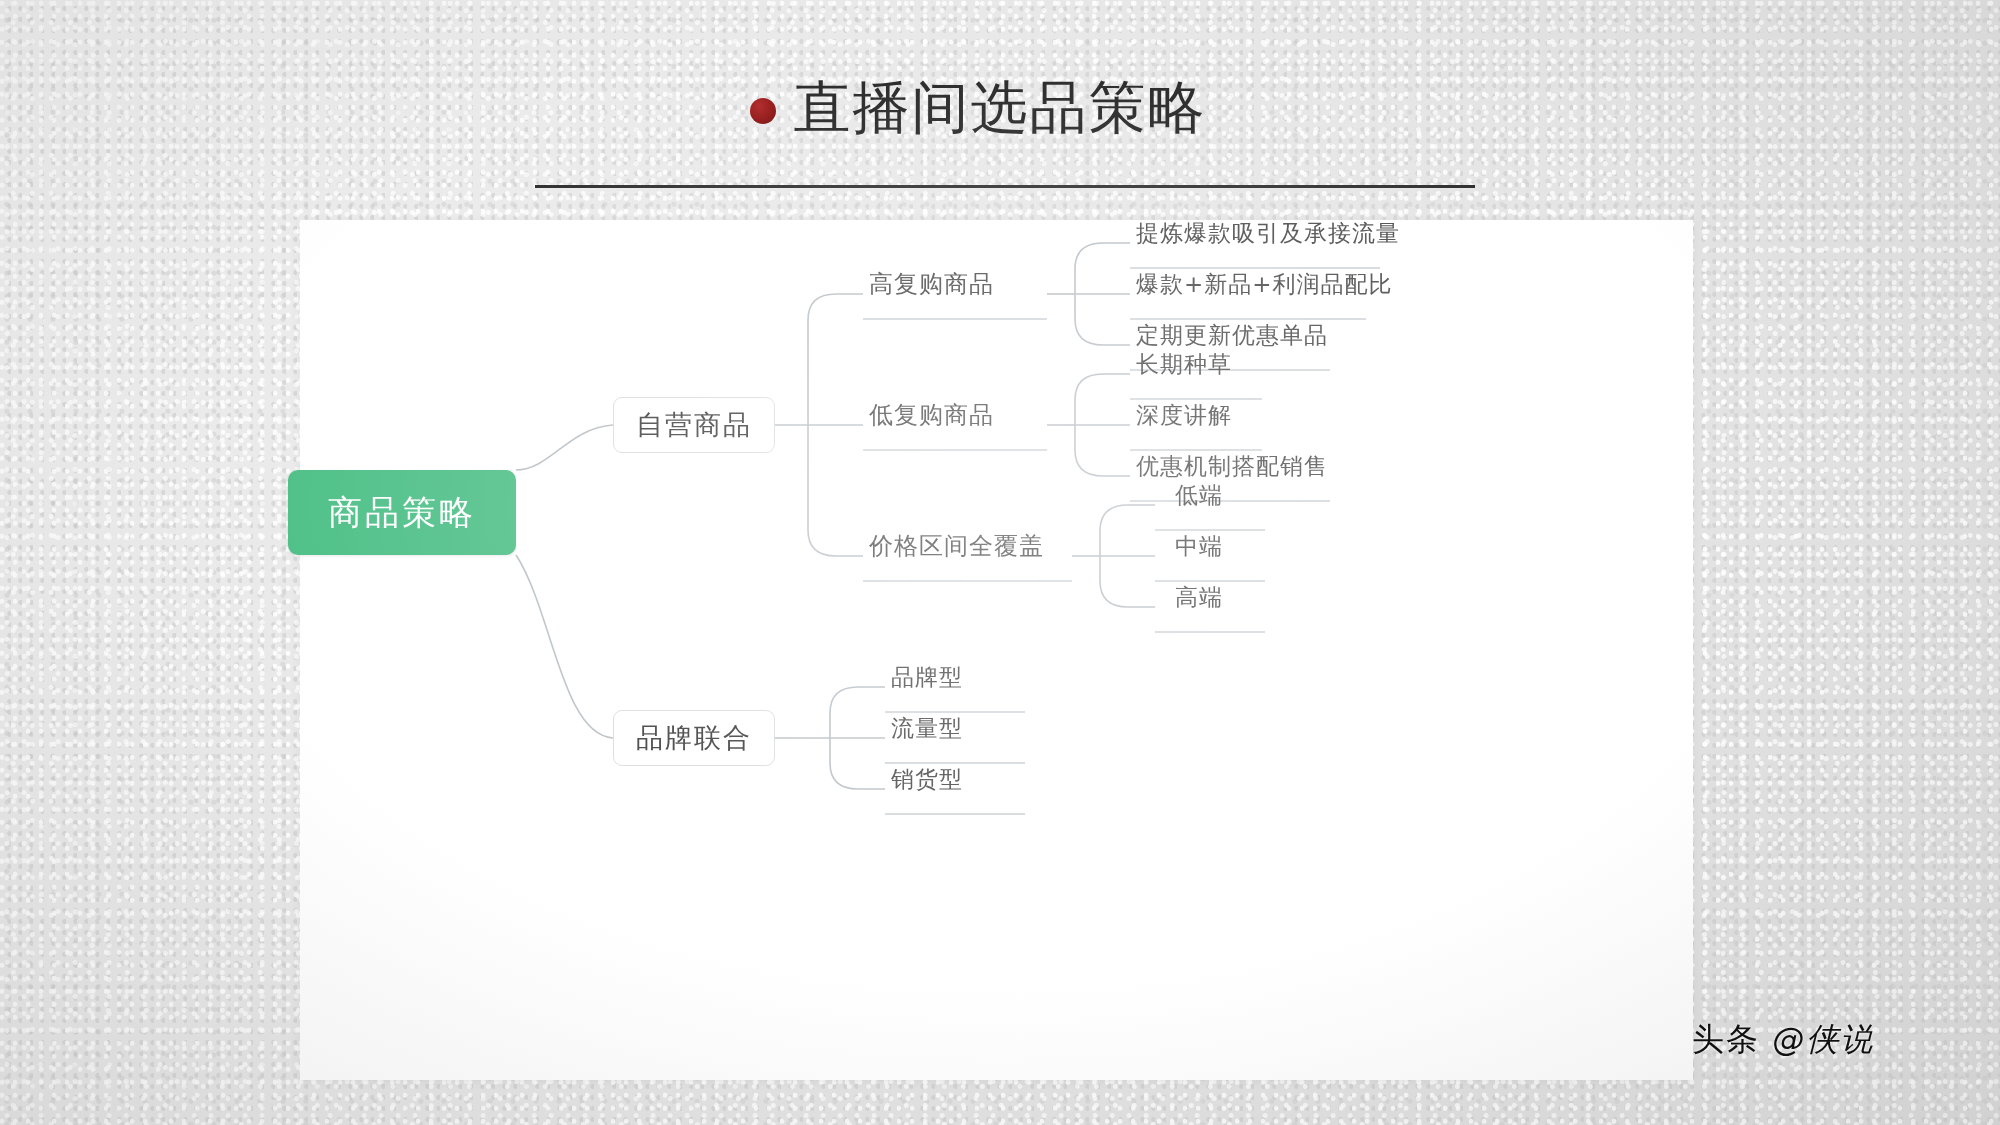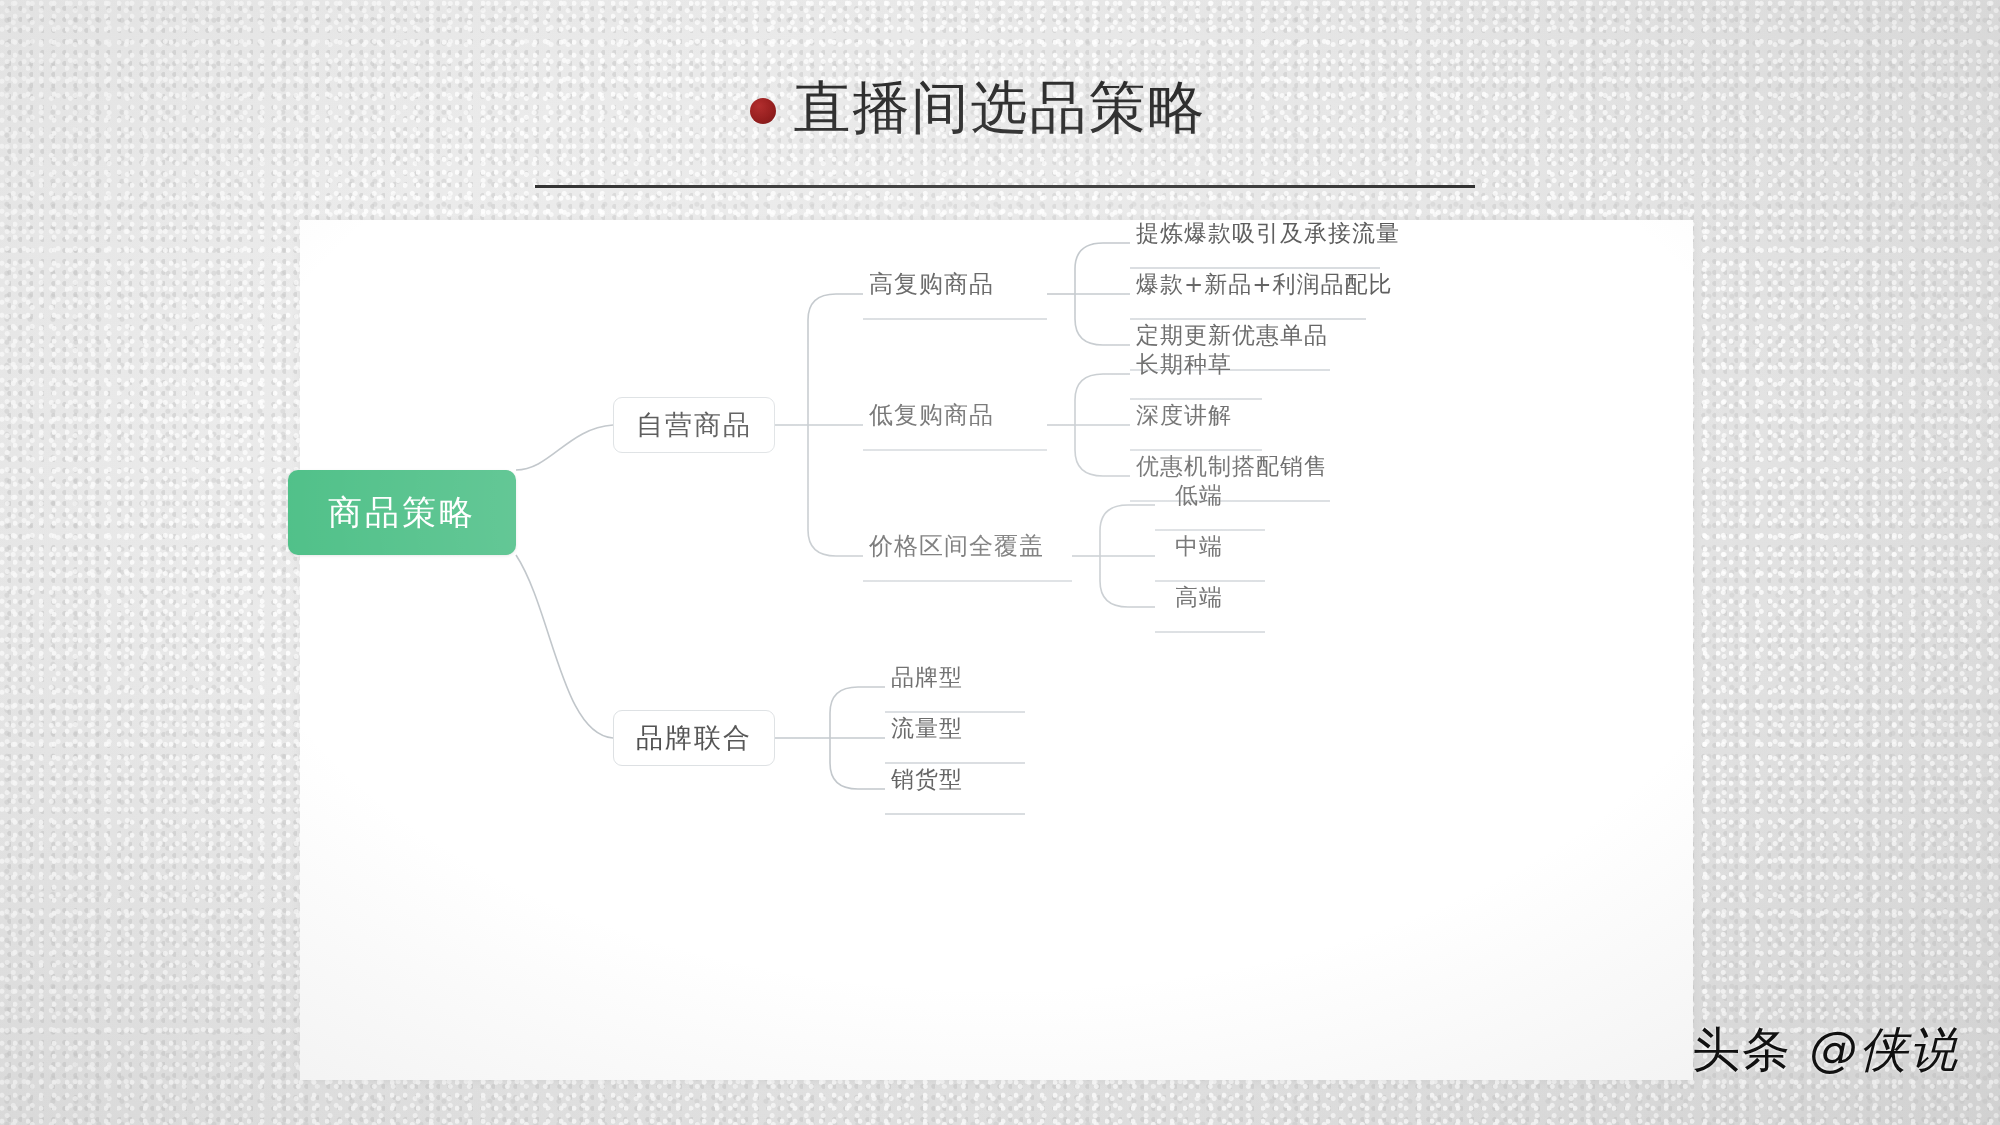--- a/index.html
+++ b/index.html
@@ -89,21 +89,21 @@
   .node-leaf{
     position:absolute;color:#4a4a4a;
     font-size:23px;letter-spacing:1px;white-space:nowrap;
     font-family:"DejaVu Sans","Liberation Sans",sans-serif;
     padding-bottom:7px;
   }
 
   
   #watermark{
     position:absolute;left:1692px;top:1018px;
-    font-size:48px;color:#111;letter-spacing:2px;white-space:nowrap;
+    font-size:32px;color:#111;letter-spacing:2px;white-space:nowrap;
     font-family:"DejaVu Sans","Liberation Sans",sans-serif;
     text-shadow:0 0 3px rgba(255,255,255,.9);
   }
   #watermark .wm-at{font-style:italic;}
 </style>
 </head>
 <body>
 
 <div id="slide-bg"></div>
 

